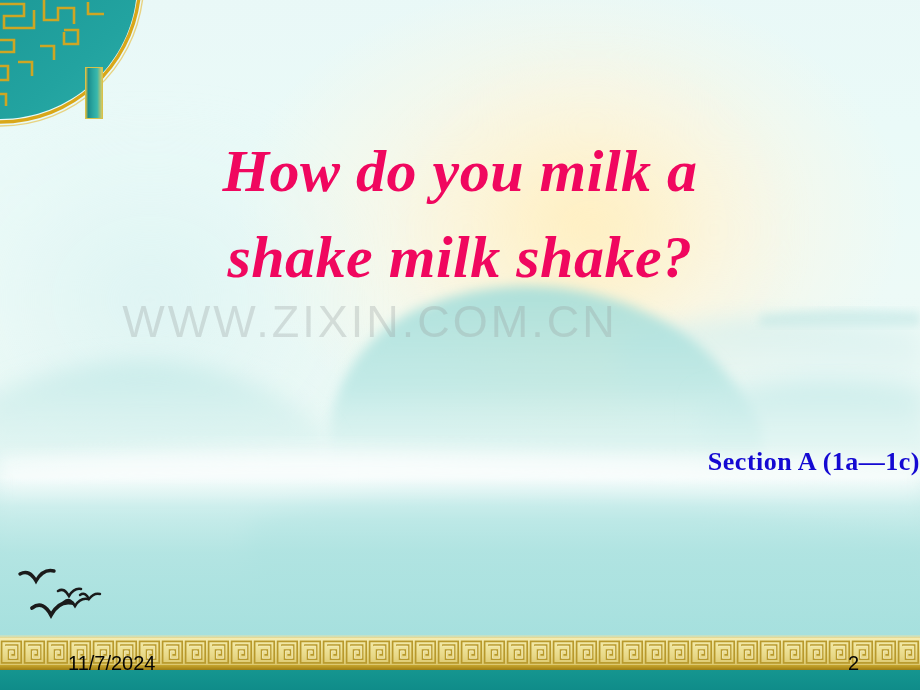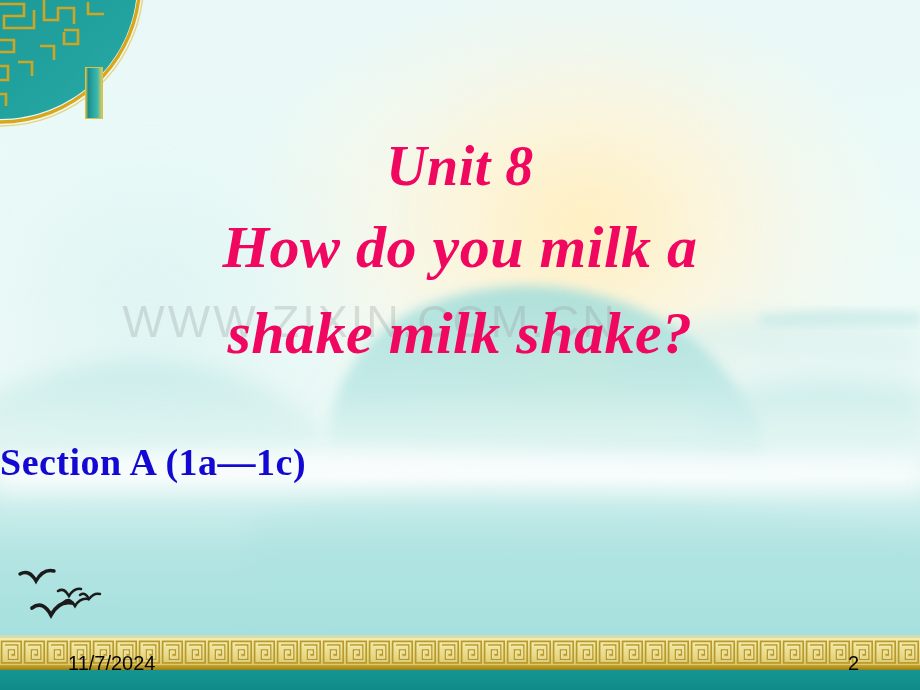--- a/index.html
+++ b/index.html
@@ -117,26 +117,26 @@
 
   .title-line.l1 { font-size: 56px; line-height: 76px; }
   .title-line.l2 { font-size: 60px; line-height: 86px; }
   .title-line.l3 { font-size: 60px; line-height: 86px; }
 
   .subtitle {
     position: absolute;
     left: 0;
     top: 437px;
     width: 920px;
-    text-align: left;
+    text-align: right;
     font-family: "Liberation Serif", serif;
     font-weight: bold;
     font-style: normal;
     color: #1409d2;
-    font-size: 38px;
+    font-size: 26px;
     line-height: 50px;
     letter-spacing: 0.5px;
     white-space: nowrap;
   }
 
   
   .watermark {
     position: absolute;
     left: 0;
     top: 296px;
@@ -322,21 +322,20 @@
 
     <path d="M139,-3 C131,67 72,122 0,122" fill="none" stroke="#d9a719" stroke-width="3.4"></path>
     <path d="M143,-4 C135,70 74,126 0,126" fill="none" stroke="#e7c558" stroke-width="1.4" opacity="0.75"></path>
   </svg>
 
   <div class="corner-bar"></div>
 
   <div class="watermark">WWW.ZIXIN.COM.CN</div>
 
   <div class="title-block">
-    <div class="title-line l1">Unit 8</div>
     <div class="title-line l2">How do you milk a</div>
     <div class="title-line l3">shake milk shake?</div>
   </div>
 
   <div class="subtitle">Section A (1a—1c)</div>
 
   <svg class="birds" viewBox="0 0 120 72">
     <g fill="none" stroke="#1b1b1b" stroke-linecap="round">
       <path d="M6,16 C13,12 18,16 22,23 C26,16 32,11 40,13" stroke-width="3.4"></path>
       <path d="M18,50 C26,44 32,48 37,57 C42,48 49,43 58,45" stroke-width="3.8"></path>

